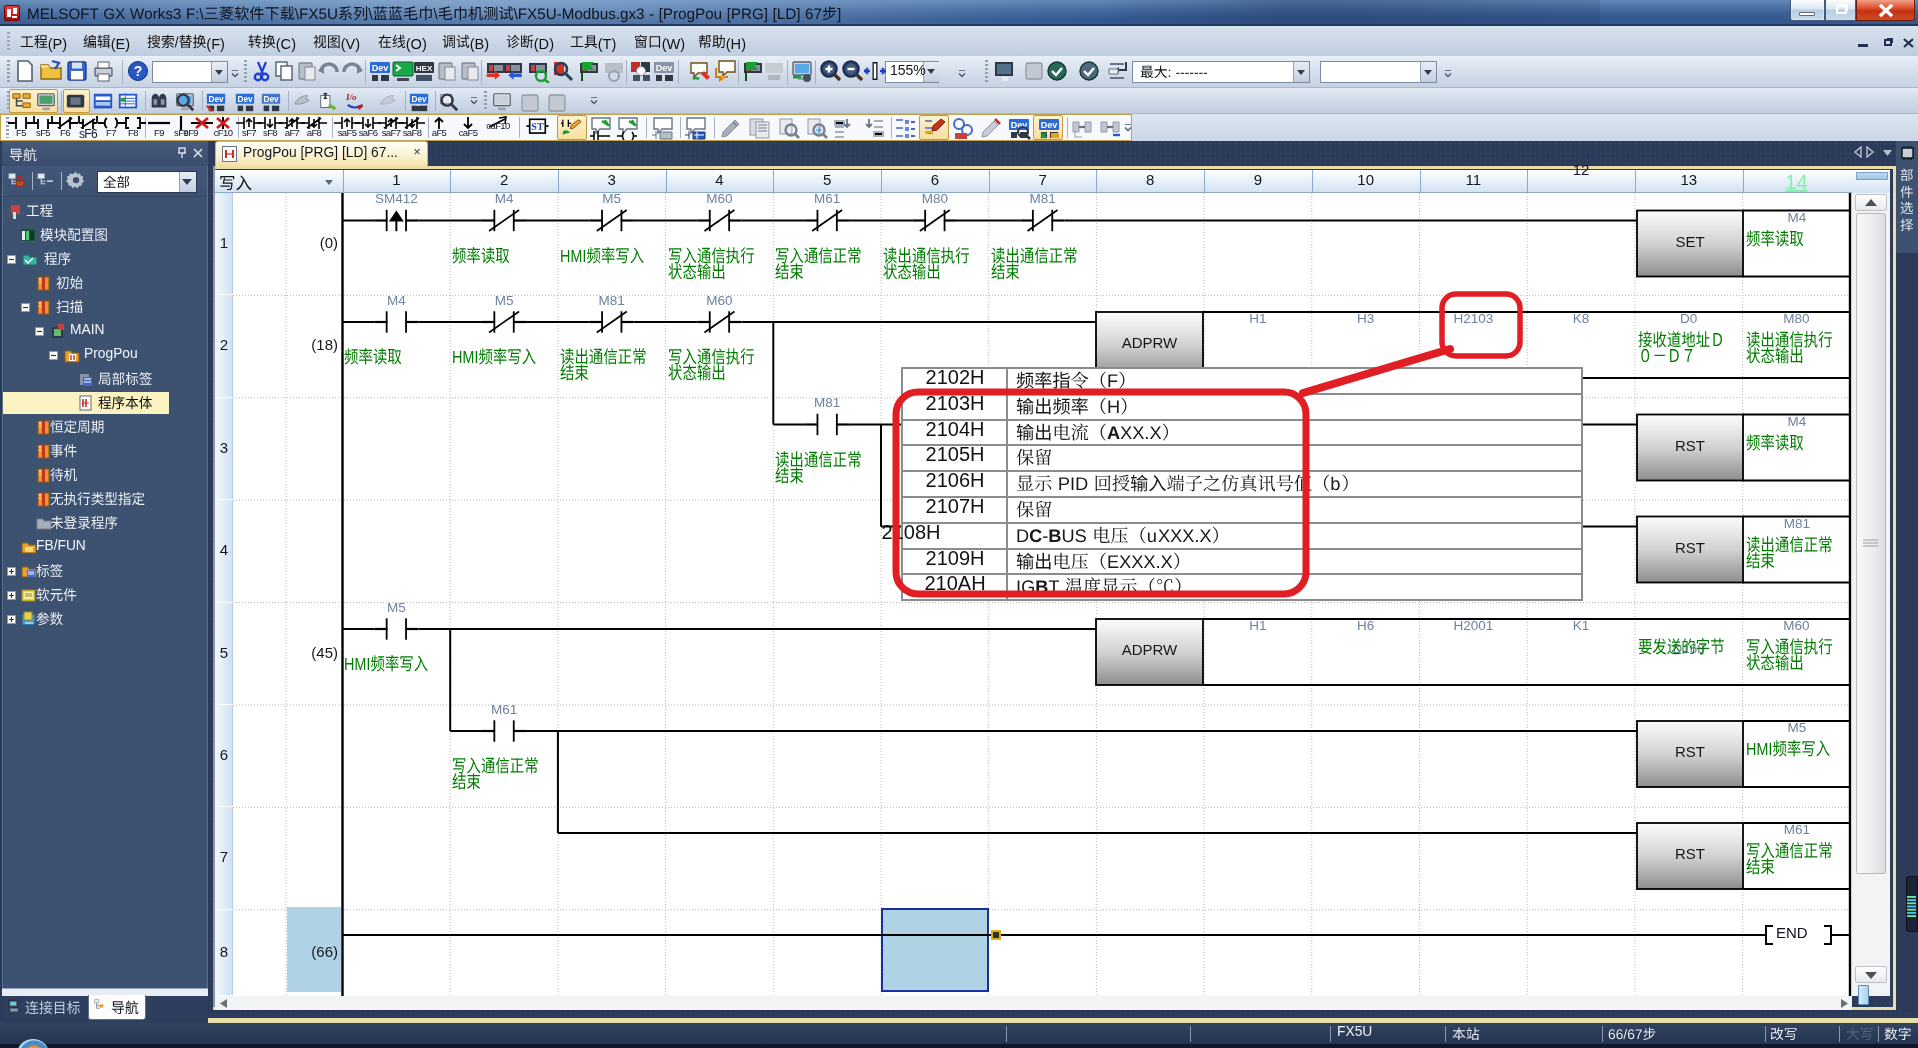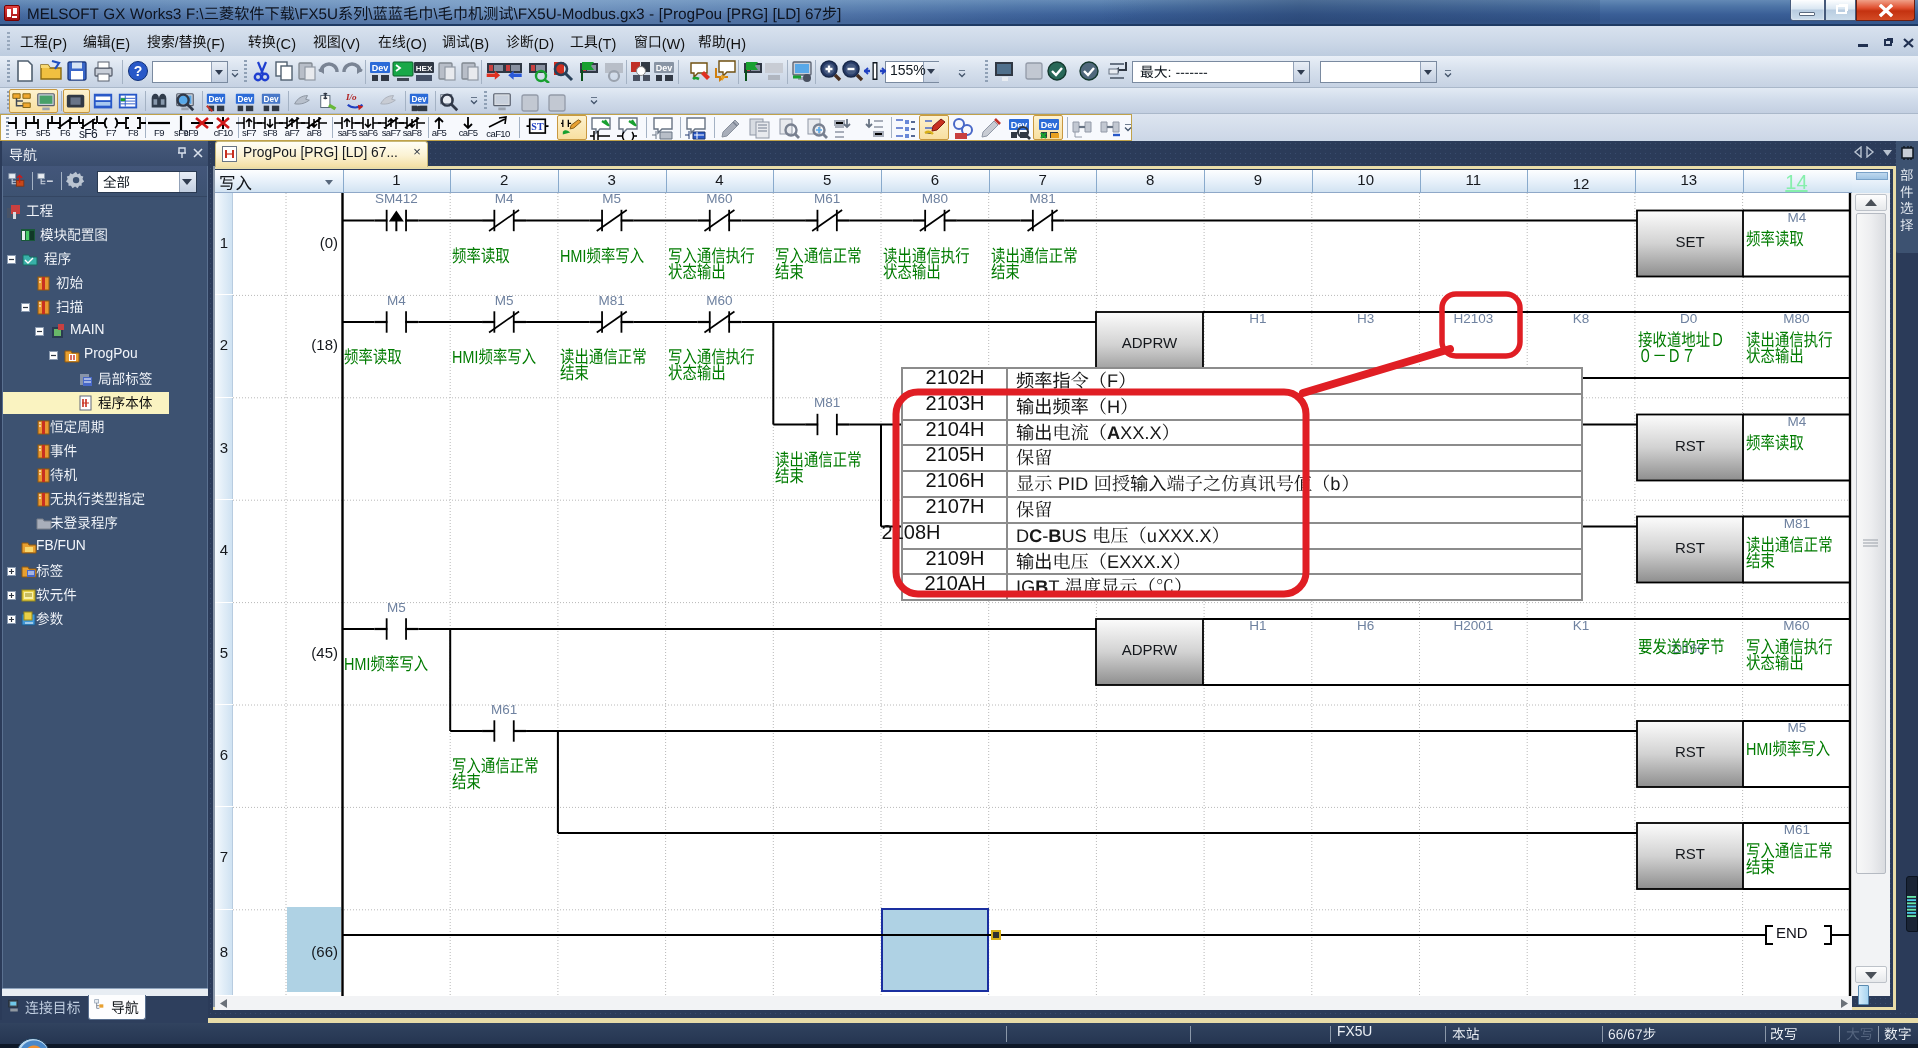--- a/index.html
+++ b/index.html
@@ -437,21 +437,21 @@
 <div class="lat" style="left:1042.5500000000002px;top:171.25px;font-size:15px;color:#15181D;font-weight:normal;transform:translateX(-50%);">7</div>
 <div class="abs" style="left:1096.4px;top:170px;width:1px;height:23px;background:#89AACC"></div>
 <div class="lat" style="left:1150.25px;top:171.25px;font-size:15px;color:#15181D;font-weight:normal;transform:translateX(-50%);">8</div>
 <div class="abs" style="left:1204.1px;top:170px;width:1px;height:23px;background:#89AACC"></div>
 <div class="lat" style="left:1257.95px;top:171.25px;font-size:15px;color:#15181D;font-weight:normal;transform:translateX(-50%);">9</div>
 <div class="abs" style="left:1311.8000000000002px;top:170px;width:1px;height:23px;background:#89AACC"></div>
 <div class="lat" style="left:1365.65px;top:171.25px;font-size:15px;color:#15181D;font-weight:normal;transform:translateX(-50%);">10</div>
 <div class="abs" style="left:1419.5px;top:170px;width:1px;height:23px;background:#89AACC"></div>
 <div class="lat" style="left:1473.3500000000001px;top:171.25px;font-size:15px;color:#15181D;font-weight:normal;transform:translateX(-50%);">11</div>
 <div class="abs" style="left:1527.2px;top:170px;width:1px;height:23px;background:#89AACC"></div>
-<div class="lat" style="left:1581.05px;top:175px;font-size:15px;color:#15181D;font-weight:normal;transform:translateX(-50%);">12</div>
+<div class="lat" style="left:1581.05px;top:161px;font-size:15px;color:#15181D;font-weight:normal;transform:translateX(-50%);">12</div>
 <div class="abs" style="left:1634.9px;top:170px;width:1px;height:23px;background:#89AACC"></div>
 <div class="lat" style="left:1688.75px;top:171.25px;font-size:15px;color:#15181D;font-weight:normal;transform:translateX(-50%);">13</div>
 <div class="abs" style="left:1742.6000000000001px;top:170px;width:1px;height:23px;background:#89AACC"></div>
 <div class="lat" style="left:1796.45px;top:171.25px;font-size:20px;color:#86efac;font-weight:normal;transform:translateX(-50%);text-decoration:underline;">14</div>
 <div class="abs" style="left:1852px;top:170px;width:38px;height:23px;background:linear-gradient(180deg,#FDFEFF 0%,#E8F1FA 50%,#D2E3F2 100%)"></div>
 <div class="abs" style="left:1856px;top:172px;width:32px;height:8px;background:linear-gradient(180deg,#BFD8EE,#9FC4E4);border:1px solid #7AA2C8"></div>
 <div class="abs" style="left:215px;top:193px;width:1637px;height:803px;background:#fff"></div>
 <div class="abs" style="left:215px;top:193px;width:18px;height:101.39999999999998px;background:linear-gradient(90deg,#F4F9FD,#CFE2F2);border-right:1px solid #B8CCE0"></div>
 <div class="lat" style="left:224px;top:233.95px;font-size:15px;color:#15181D;font-weight:normal;transform:translateX(-50%);">1</div>
 <div class="abs" style="left:215px;top:295.4px;width:18px;height:101.40000000000003px;background:linear-gradient(90deg,#F4F9FD,#CFE2F2);border-right:1px solid #B8CCE0"></div>
@@ -1768,21 +1768,21 @@
     <path d="M13 13V2M9 6l4-4 4 4" fill="none" stroke="#000" stroke-width="1.8"></path>
   </svg>
 <div class="lat" style="left:439px;top:126.875px;font-size:9.5px;color:#101828;font-weight:normal;transform:translateX(-50%);letter-spacing:-0.6px">aF5</div>
 <svg class="abs" style="left:455px;top:116px" width="26" height="14" viewBox="0 0 26 14">
     <path d="M13 1v11M9 8l4 4 4-4" fill="none" stroke="#000" stroke-width="1.8"></path>
   </svg>
 <div class="lat" style="left:468px;top:126.875px;font-size:9.5px;color:#101828;font-weight:normal;transform:translateX(-50%);letter-spacing:-0.6px">caF5</div>
 <svg class="abs" style="left:485px;top:116px" width="26" height="14" viewBox="0 0 26 14">
     <path d="M4 11L20 3M14 2l7-1-1 7" fill="none" stroke="#000" stroke-width="1.6"></path>
   </svg>
-<div class="lat" style="left:498px;top:128px;font-size:9.5px;color:#101828;font-weight:normal;transform:translateX(-50%);letter-spacing:-0.6px">caF10</div>
+<div class="lat" style="left:498px;top:120px;font-size:9.5px;color:#101828;font-weight:normal;transform:translateX(-50%);letter-spacing:-0.6px">caF10</div>
 <svg class="abs" style="left:6px;top:203px" width="16" height="16" viewBox="0 0 16 16">
     <rect x="1" y="5" width="10" height="10" fill="#485468"></rect>
     <rect x="5" y="2" width="9" height="9" fill="#C84040"></rect>
     <rect x="7" y="9" width="3" height="7" fill="#D8DCE2"></rect>
   </svg>
 <svg class="abs" style="left:20px;top:227px" width="16" height="16" viewBox="0 0 16 16">
     <rect x="1" y="2" width="14" height="12" fill="#185838"></rect>
     <rect x="2" y="4" width="3" height="9" fill="#E8ECF2"></rect>
     <rect x="6" y="4" width="3" height="9" fill="#48C868"></rect>
     <rect x="10" y="4" width="4" height="9" fill="#103828"></rect>

